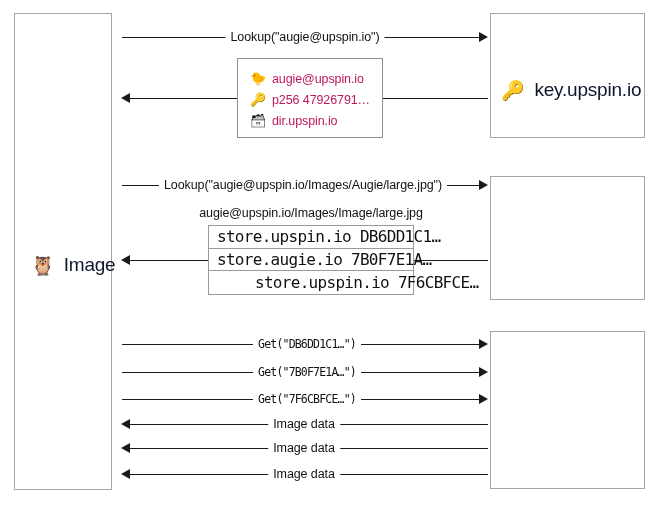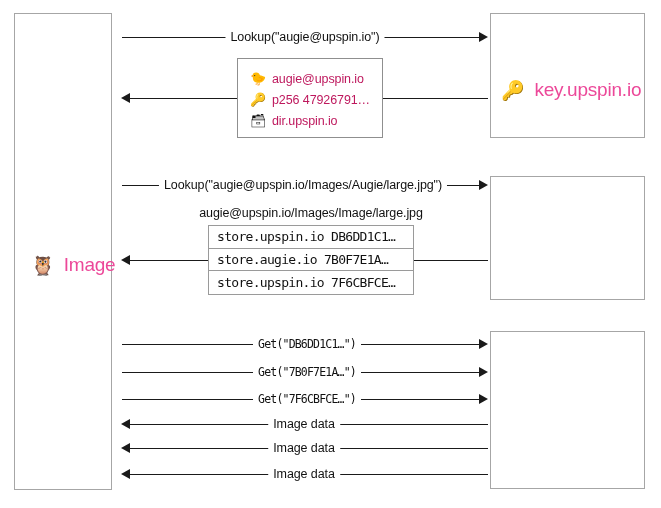--- a/index.html
+++ b/index.html
@@ -34,21 +34,21 @@
     left: 0;
     width: 100%;
     display: flex;
     align-items: center;
     justify-content: center;
     gap: 9px;
   }
   .node-label {
     font-size: 19px;
     letter-spacing: -0.2px;
-    color: #ec4899;
+    color: #0f172a;
     white-space: nowrap;
   }
   .node-emoji {
     font-size: 19px;
     line-height: 1;
     display: inline-block;
   }
 
   #client-box  { left: 14px;  top: 13px;  width: 98px;  height: 477px; }
   #key-box     { left: 490px; top: 13px;  width: 155px; height: 125px; }
@@ -147,24 +147,24 @@
   }
   .dir-row {
     height: 22.5px;
     display: flex;
     align-items: center;
     padding-left: 8px;
     border-bottom: 1.2px solid #9a9a9a;
     box-sizing: border-box;
     background: #ffffff;
   }
-  .dir-row:last-child { border-bottom: none; }
+  .dir-row:last-child { border-bottom: none; margin-left: 38px; }
   .dir-row span {
     font-family: "DejaVu Sans Mono", "Liberation Mono", monospace;
-    font-size: 13px;
+    font-size: 16px;
     letter-spacing: -0.7px;
     color: #111111;
     white-space: nowrap;
   }
 </style>
 </head>
 <body>
 
 <div id="diagram">
 

